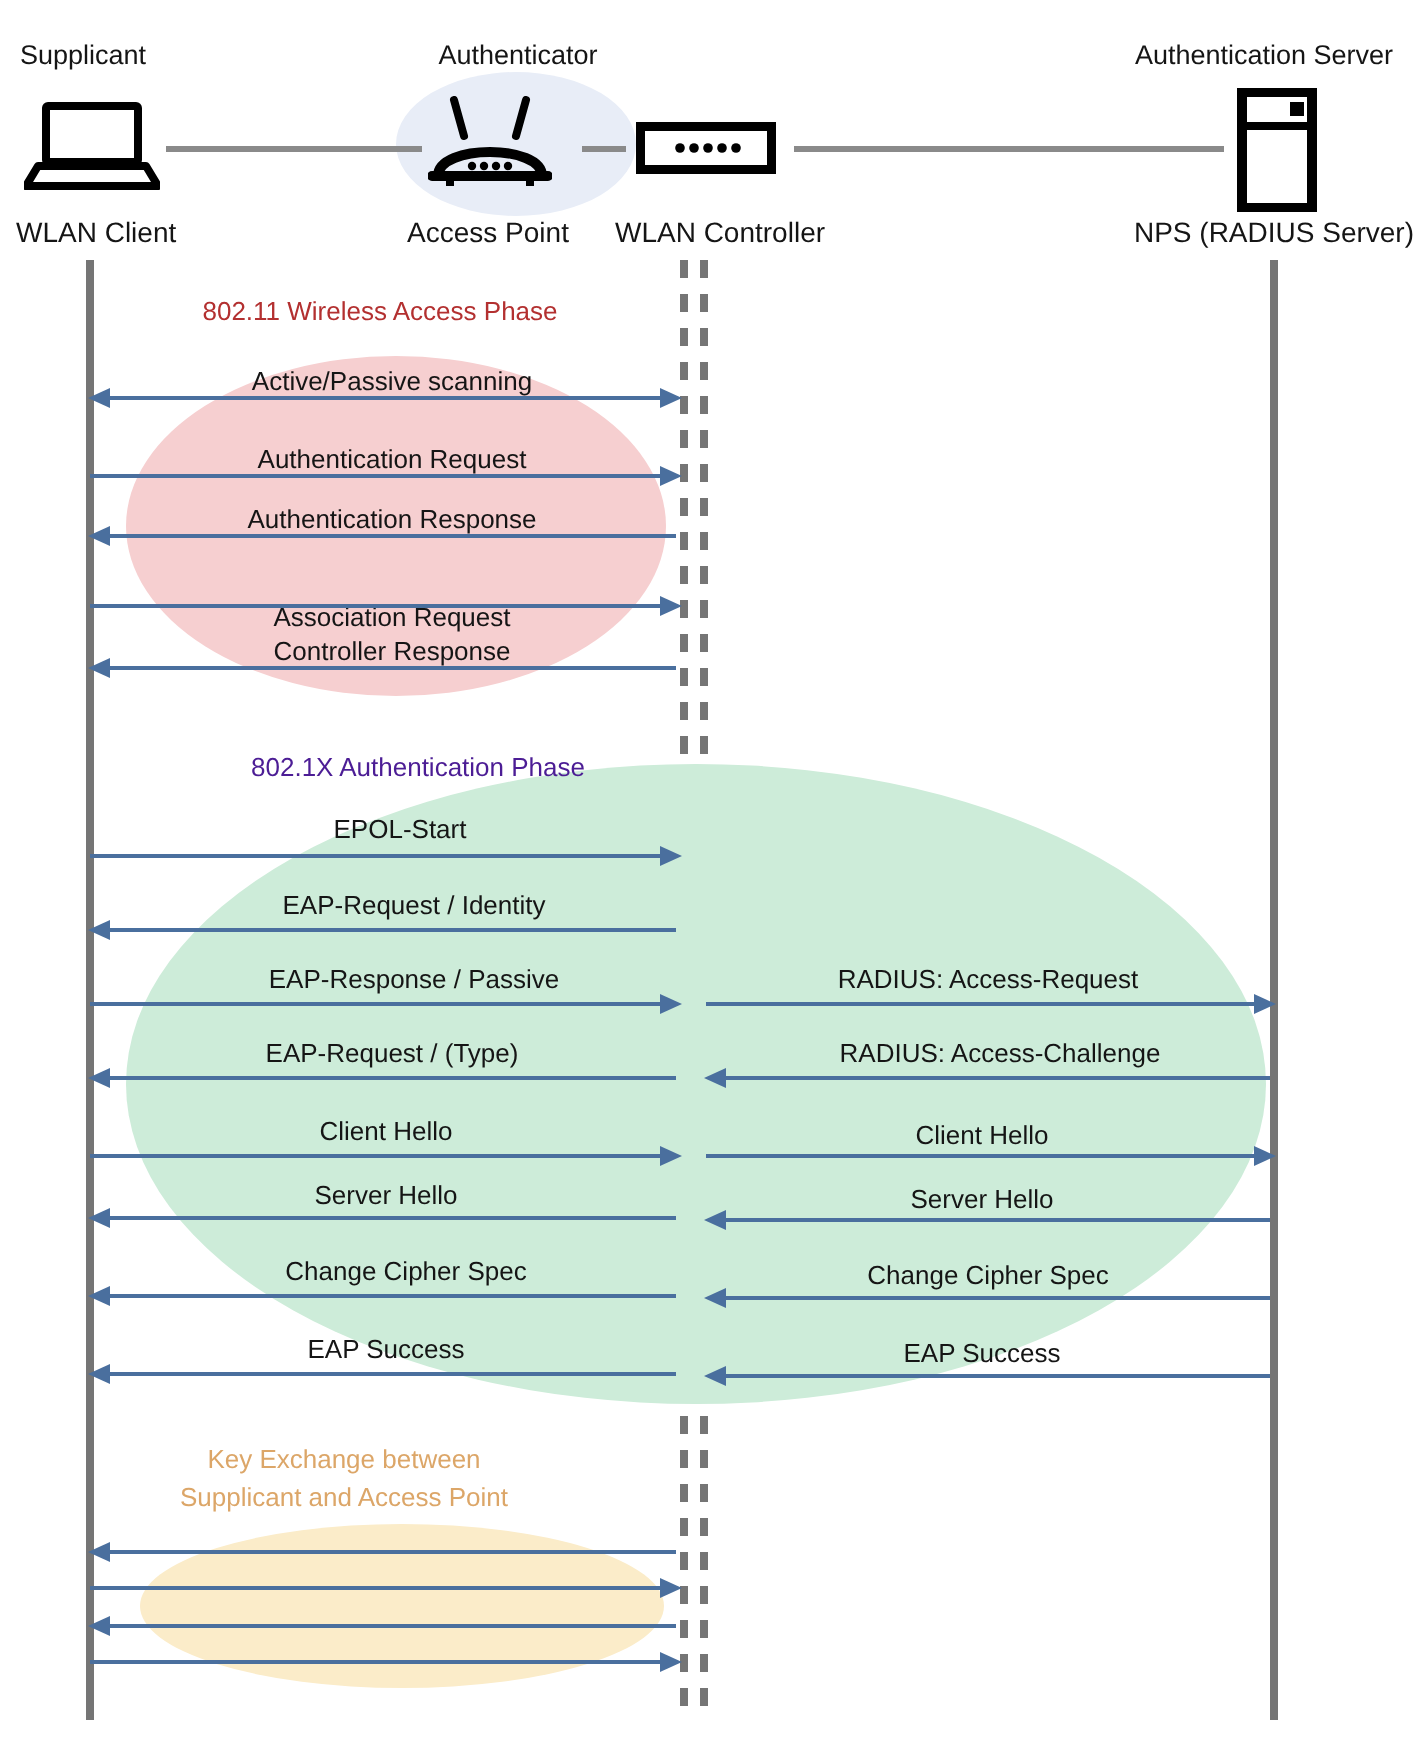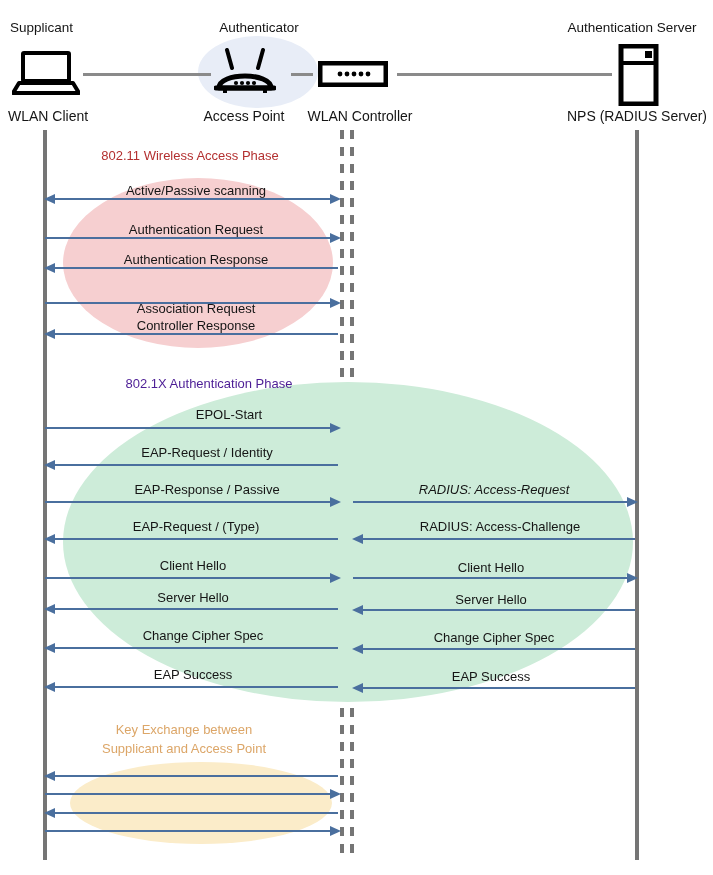--- a/index.html
+++ b/index.html
@@ -179,21 +179,21 @@
   <div class="lifeline-solid" style="left:635px; top:130px; height:730px;"></div>
 
   <div class="phase-blob" style="left:63px; top:178px; width:270px; height:170px; background:#f6cfd0;"></div>
 
   <div class="phase-blob" style="left:63px; top:382px; width:570px; height:320px; background:#cdecd9;"></div>
 
   <div class="phase-blob" style="left:70px; top:762px; width:262px; height:82px; background:#fbecc9;"></div>
 
   <div class="phase-title" style="left:190px; top:147px; transform:translateX(-50%); color:#b33030;">802.11 Wireless Access Phase</div>
   <div class="phase-title" style="left:209px; top:375px; transform:translateX(-50%); color:#4c1d95;">802.1X Authentication Phase</div>
-  <div class="phase-title" style="left:184px; top:721px; transform:translateX(-50%); color:#dca668;">Key Exchange between
+  <div class="phase-title" style="left:172px; top:721px; transform:translateX(-50%); color:#dca668;">Key Exchange between
 Supplicant and Access Point</div>
 
   <div class="msg-label" style="left:196px; top:183px;">Active/Passive scanning</div>
   <div class="msg-line" style="left:50px; top:198px; width:288px;"></div>
   <div class="arrowhead arrow-left" style="left:44px; top:194px;"></div>
   <div class="arrowhead arrow-right" style="left:330px; top:194px;"></div>
 
   <div class="msg-label" style="left:196px; top:222px;">Authentication Request</div>
   <div class="msg-line" style="left:45px; top:237px; width:293px;"></div>
   <div class="arrowhead arrow-right" style="left:330px; top:233px;"></div>
@@ -203,32 +203,32 @@
   <div class="arrowhead arrow-left" style="left:44px; top:263px;"></div>
 
   <div class="msg-label" style="left:196px; top:287px;margin-top:14px;">Association Request</div>
   <div class="msg-line" style="left:45px; top:302px; width:293px;"></div>
   <div class="arrowhead arrow-right" style="left:330px; top:298px;"></div>
 
   <div class="msg-label" style="left:196px; top:318px;">Controller Response</div>
   <div class="msg-line" style="left:50px; top:333px; width:288px;"></div>
   <div class="arrowhead arrow-left" style="left:44px; top:329px;"></div>
 
-  <div class="msg-label" style="left:200px; top:407px;margin-left:29px;">EPOL-Start</div>
+  <div class="msg-label" style="left:200px; top:407px;">EPOL-Start</div>
   <div class="msg-line" style="left:45px; top:427px; width:293px;"></div>
   <div class="arrowhead arrow-right" style="left:330px; top:423px;"></div>
 
   <div class="msg-label" style="left:207px; top:445px;">EAP-Request / Identity</div>
   <div class="msg-line" style="left:50px; top:464px; width:288px;"></div>
   <div class="arrowhead arrow-left" style="left:44px; top:460px;"></div>
 
   <div class="msg-label" style="left:207px; top:482px;">EAP-Response / Passive</div>
   <div class="msg-line" style="left:45px; top:501px; width:293px;"></div>
   <div class="arrowhead arrow-right" style="left:330px; top:497px;"></div>
-  <div class="msg-label" style="left:494px; top:482px;font-style:italic;">RADIUS: Access-Request</div>
+  <div class="msg-label" style="left:494px; top:482px;">RADIUS: Access-Request</div>
   <div class="msg-line" style="left:353px; top:501px; width:282px;"></div>
   <div class="arrowhead arrow-right" style="left:627px; top:497px;"></div>
 
   <div class="msg-label" style="left:196px; top:519px;">EAP-Request / (Type)</div>
   <div class="msg-line" style="left:50px; top:538px; width:288px;"></div>
   <div class="arrowhead arrow-left" style="left:44px; top:534px;"></div>
   <div class="msg-label" style="left:500px; top:519px;">RADIUS: Access-Challenge</div>
   <div class="msg-line" style="left:358px; top:538px; width:277px;"></div>
   <div class="arrowhead arrow-left" style="left:352px; top:534px;"></div>
 

